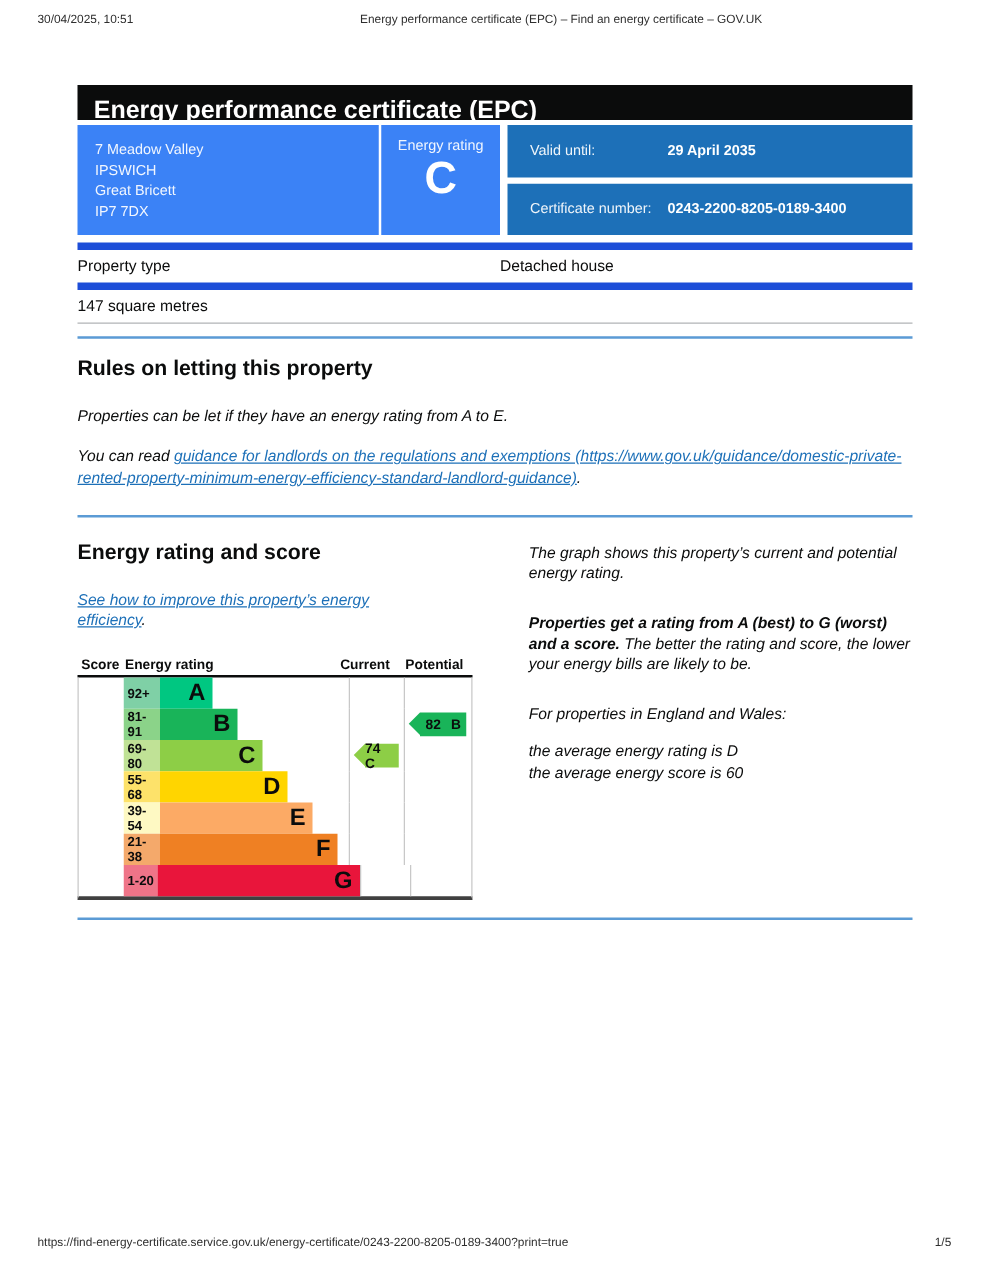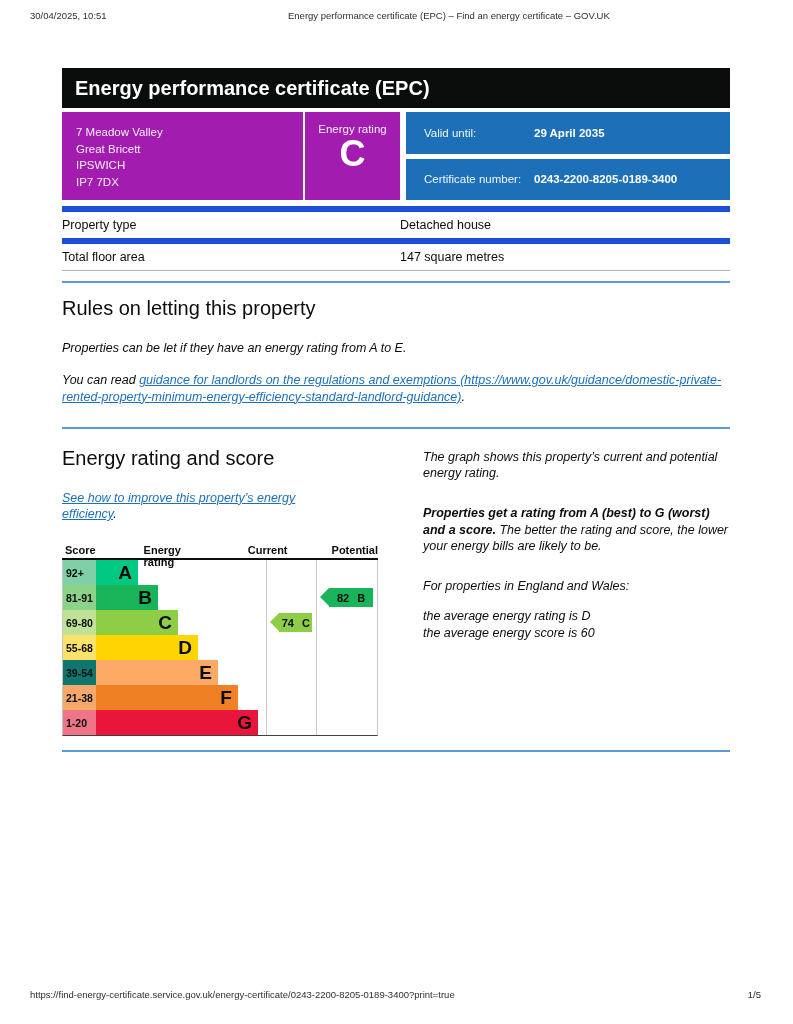--- a/index.html
+++ b/index.html
@@ -11,25 +11,25 @@
   }
   
   .meta-date { position:absolute; top:10px; left:30px; font-size:9.5px; color:#2e2e2e; }
   .meta-title { position:absolute; top:10px; left:288px; font-size:9.5px; color:#2e2e2e; }
   .footer-url { position:absolute; bottom:24px; left:30px; font-size:9.5px; color:#2e2e2e; }
   .footer-page { position:absolute; bottom:24px; right:32px; font-size:9.5px; color:#2e2e2e; }
 
   
   .content { position:absolute; left:62px; top:68px; width:668px; }
 
-  .banner { background:#0b0c0c; color:#fff; height:40px; line-height:40px;
+  .banner { background:#0b0c0c; color:#fff; height:28px; line-height:40px;
             padding-left:13px; font-size:20px; font-weight:bold; }
 
   .summary { display:flex; margin-top:4px; height:88px; gap:6px; }
-  .summary-left { width:338px; background:#a21caf; display:flex; }
+  .summary-left { width:338px; background:#3b82f6; display:flex; }
   .address { flex:1; padding:12px 0 0 14px; color:rgba(255,255,255,.93);
              font-size:11.5px; line-height:1.45; }
   .address span { display:block; }
   .v-divider { width:2px; background:#fff; }
   .rating-box { width:95px; text-align:center; color:#fff; padding-top:11px; }
   .rating-label { font-size:11.5px; color:rgba(255,255,255,.93); }
   .rating-letter { font-size:36px; font-weight:bold; line-height:1.05; }
   .summary-right { flex:1; display:flex; flex-direction:column; gap:5px; }
   .info-box { background:#1d70b8; flex:1; display:flex; align-items:center;
               font-size:11.5px; color:#fff; }
@@ -39,47 +39,47 @@
   .prop-table { margin-top:6px; font-size:12.5px; }
   .prop-row { display:flex; border-top:6px solid #1d4ed8; padding:6px 0; }
   .prop-row:last-child { border-bottom:1px solid #b1b4b6; }
   .prop-label { width:338px; }
 
   .blue-rule { border:none; border-top:2px solid #5b9bd5; }
   .rule-1 { margin-top:10px; }
   .rule-2 { margin-top:22px; }
   .rule-3 { margin-top:14px; }
 
-  h2 { font-size:20px; font-weight:normal; }
+  h2 { font-size:17px; font-weight:bold; }
   .rules-heading { margin-top:14px; }
   p, .body-text { font-size:12.5px; line-height:1.3;font-style:italic; }
   .rules-p1 { margin-top:20px; }
   .rules-p2 { margin-top:16px; }
   a, .link { color:#1d70b8; text-decoration:underline; cursor:pointer; }
 
   .two-col { display:flex; margin-top:18px;justify-content:center; }
   .col-left { width:320px; }
   .col-right { width:307px; margin-left:41px; padding-top:2px; }
   .col-left h2 { margin-bottom:20px; }
   .rating-para { margin-bottom:32px; max-width:300px; }
   .improve-link-wrap { max-width:265px; display:block; }
   .col-right .rp1 { margin-bottom:24px; }
   .col-right .rp2 { margin-bottom:24px; }
   .col-right .rp3 { margin-bottom:14px; }
 
   
   .epc-chart { margin-top:22px; width:316px; }
   .epc-header { display:flex; font-size:11px; font-weight:bold; height:16px;
-                border-bottom:2px solid #0b0c0c; align-items:flex-start;gap:44px; }
+                border-bottom:2px solid #0b0c0c; align-items:flex-start; }
   .h-score { width:34px; padding-left:3px; }
   .h-rating { width:171px; padding-left:4px; }
   .h-current { width:50px; text-align:center; }
   .h-potential { width:61px; text-align:center; }
   .epc-body { border-left:1px solid #c8c8c8; border-right:1px solid #c8c8c8;
-              border-bottom:1px solid #404040; }
+              border-bottom:3px solid #404040;padding-left:36px; }
   .epc-row { display:flex; height:25px; }
   .epc-score { width:33px; display:flex; align-items:center; padding-left:3px;
                font-size:10.5px; font-weight:bold; }
   .epc-bar-area { width:171px; position:relative; }
   .epc-bar { height:100%; display:flex; align-items:center; justify-content:flex-end;
              padding-right:6px; font-size:19px; font-weight:bold; color:#0b0c0c; }
   .epc-cell { position:relative; border-left:1px solid #c8c8c8; }
   .epc-cur { width:50px; }
   .epc-pot { width:61px; }
   .epc-arrow { position:absolute; left:12px; right:4px; top:3px; height:19px;
@@ -96,22 +96,22 @@
 <div class="meta-title">Energy performance certificate (EPC) – Find an energy certificate – GOV.UK</div>
 
 <div class="content">
 
   <div class="banner">Energy performance certificate (EPC)</div>
 
   <div class="summary">
     <div class="summary-left">
       <div class="address">
         <span>7 Meadow Valley</span>
+        <span>IPSWICH</span>
         <span>Great Bricett</span>
-        <span>IPSWICH</span>
         <span>IP7 7DX</span>
       </div>
       <div class="v-divider"></div>
       <div class="rating-box">
         <div class="rating-label">Energy rating</div>
         <div class="rating-letter">C</div>
       </div>
     </div>
     <div class="summary-right">
       <div class="info-box">
@@ -124,21 +124,20 @@
       </div>
     </div>
   </div>
 
   <div class="prop-table">
     <div class="prop-row">
       <div class="prop-label">Property type</div>
       <div class="prop-value">Detached house</div>
     </div>
     <div class="prop-row">
-      <div class="prop-label">Total floor area</div>
       <div class="prop-value">147 square metres</div>
     </div>
   </div>
 
   <hr class="blue-rule rule-1">
 
   <div>
     <h2 class="rules-heading">Rules on letting this property</h2>
     <p class="rules-p1">Properties can be let if they have an energy rating from A to E.</p>
     <p class="rules-p2"><span>You can read </span><a class="link">guidance for landlords on the regulations and exemptions (https://www.gov.uk/guidance/domestic-private-rented-property-minimum-energy-efficiency-standard-landlord-guidance)</a><span>.</span></p>
@@ -195,21 +194,21 @@
             </div>
             <div class="epc-row">
               <div class="epc-score" style="background: rgb(253, 226, 106);">55-68</div>
               <div class="epc-bar-area">
                 <div class="epc-bar" style="width: 102px; background: rgb(255, 213, 0);">D</div>
               </div>
               <div class="epc-cell epc-cur"></div>
               <div class="epc-cell epc-pot"></div>
             </div>
             <div class="epc-row">
-              <div class="epc-score" style="background: #0f766e;">39-54</div>
+              <div class="epc-score" style="background: #fef9c3;">39-54</div>
               <div class="epc-bar-area">
                 <div class="epc-bar" style="width: 122px; background: rgb(252, 170, 101);">E</div>
               </div>
               <div class="epc-cell epc-cur"></div>
               <div class="epc-cell epc-pot"></div>
             </div>
             <div class="epc-row">
               <div class="epc-score" style="background: rgb(244, 169, 107);">21-38</div>
               <div class="epc-bar-area">
                 <div class="epc-bar" style="width: 142px; background: rgb(239, 128, 35);">F</div>

